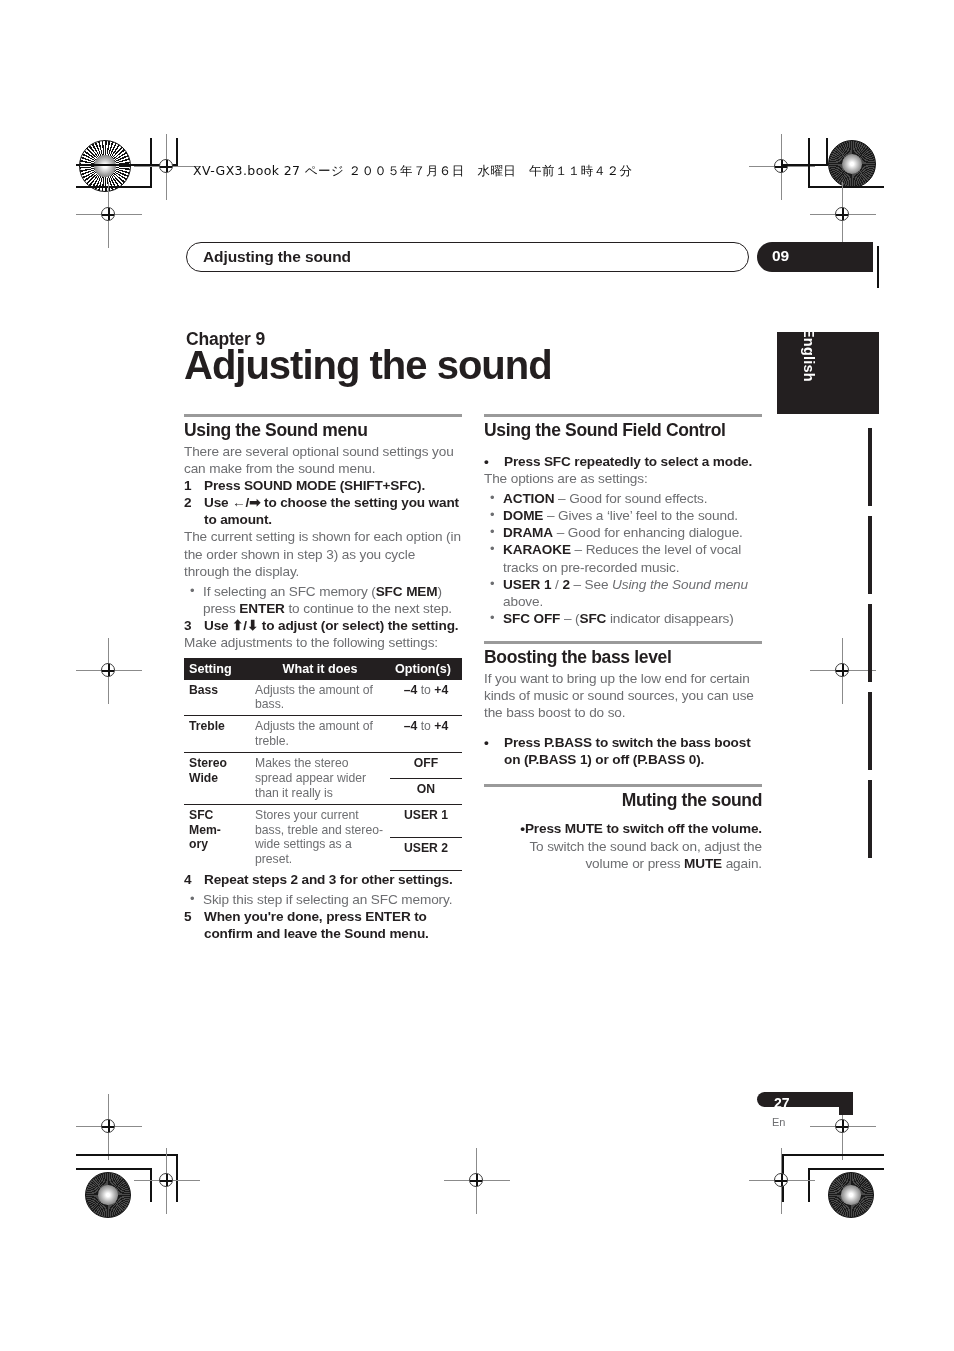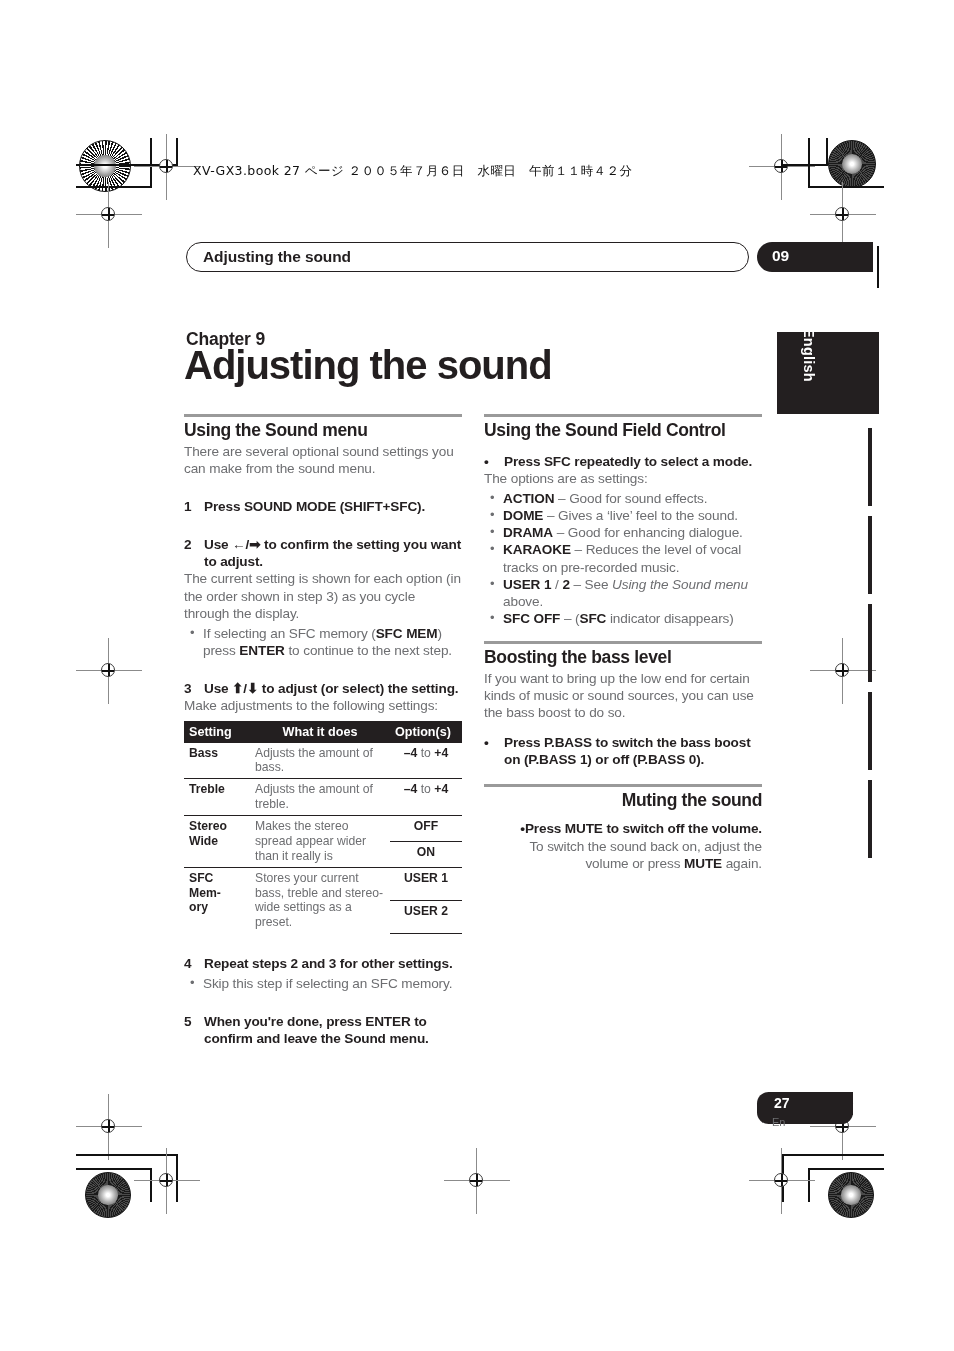--- a/index.html
+++ b/index.html
@@ -139,21 +139,21 @@
   p.body {
     margin:0;
     font-size:13.6px;
     line-height:1.265;
     color:#6d6e71;
     letter-spacing:-0.12px;
   }
   p.body b, p.body strong { color:#231f20; font-weight:bold; }
 
   p.step {
-    margin:21px 0 0 0;
+    margin:0 0 0 0;
     font-size:13.6px;
     font-weight:bold;
     color:#231f20;
     line-height:1.26;
     letter-spacing:-0.15px;
     text-indent:-20px;
     padding-left:20px;
   }
   p.step .n { display:inline-block; width:20px; text-indent:0; }
   p.after { margin:0; }
@@ -226,21 +226,21 @@
   }
   table.settings td.opt .dim { color:#6d6e71; font-weight:normal; }
   .rule-full { border-top:1.1px solid #231f20; }
   .rule-thin { border-top:0.9px solid #231f20; }
   table.settings tr.botline td { border-bottom:1.6px solid #231f20; }
 
   
   .folio {
     position:absolute;
     left:757px; top:1092px;
-    width:96px; height:32px;
+    width:96px; height:15px;
     background:#231f20;
     border-radius:11.5px;
   }
   .folio span {
     position:absolute; left:17px; top:3px;
     color:#fff; font-size:14px; font-weight:bold;
   }
   .folio .tail { position:absolute; right:0; top:0; width:14px; height:23px; background:#231f20; }
   .folio-sub {
     position:absolute; left:772px; top:1116px;
@@ -388,21 +388,21 @@
   <div class="sec">
     <div class="sec-rule"></div>
     <h2 class="sec-title">Using the Sound menu</h2>
     <p class="body">There are several optional sound settings you can make from the sound menu.</p>
 
     <p class="step">
       <span class="n">1</span><span>Press SOUND MODE (SHIFT+SFC).</span>
     </p>
 
     <p class="step">
-      <span class="n">2</span><span>Use ←/➡ to confirm the setting you want to adjust.</span>
+      <span class="n">2</span><span>Use ←/➡ to choose the setting you want to amount.</span>
     </p>
     <p class="body after">The current setting is shown for each option (in the order shown in step 3) as you cycle through the display.</p>
     <ul class="sub">
       <li>If selecting an SFC memory (<b>SFC MEM</b>) press <b>ENTER</b> to continue to the next step.</li>
     </ul>
 
     <p class="step">
       <span class="n">3</span><span>Use ⬆/⬇ to adjust (or select) the setting.</span>
     </p>
     <p class="body after">Make adjustments to the following settings:</p>

